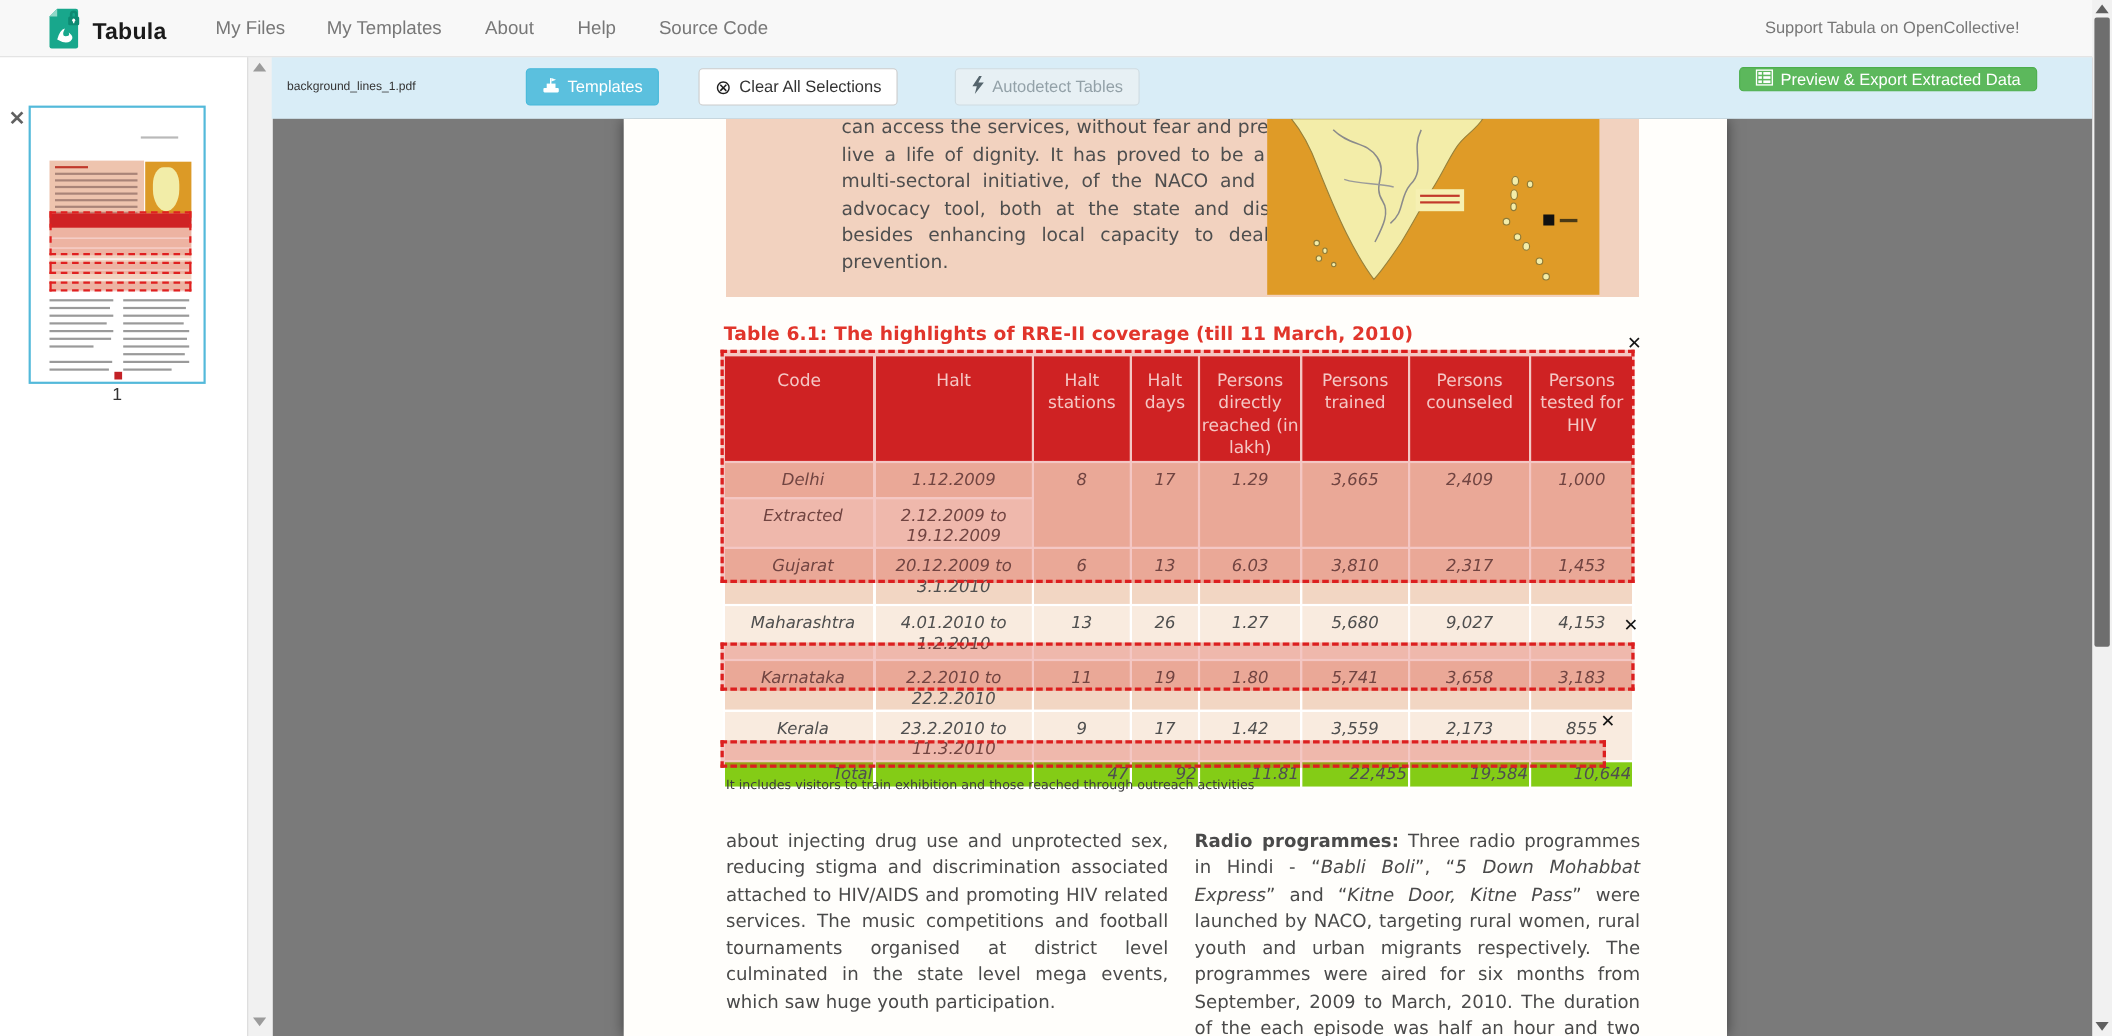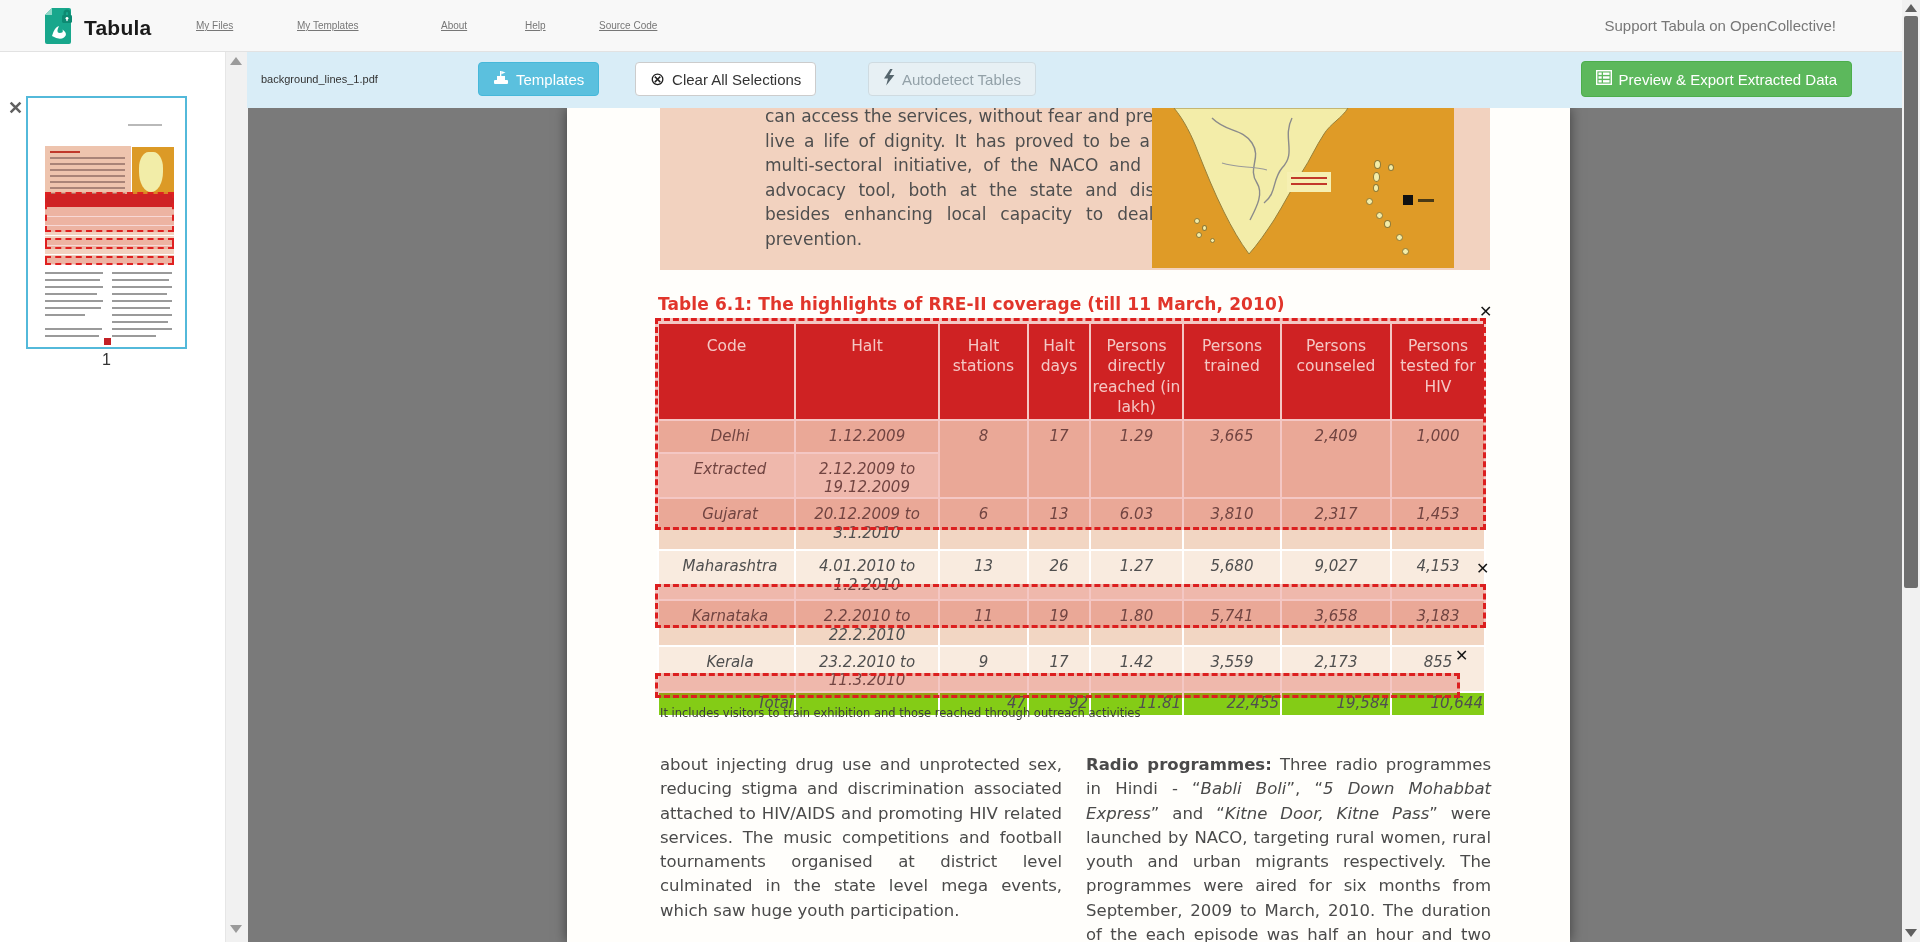--- a/index.html
+++ b/index.html
@@ -3,21 +3,21 @@
 <meta charset="utf-8">
 <style>
   html,body{margin:0;padding:0;background:#444;}
   .canvas{position:relative;width:1920px;height:942px;overflow:hidden;
     font-family:"Liberation Sans",sans-serif;background:#7a7a7a;}
   
   .navbar{position:absolute;left:0;top:0;width:1920px;height:51px;background:#f8f8f8;
     border-bottom:1px solid #e2e2e2;z-index:30;}
   .brand{position:absolute;left:44px;top:7px;display:flex;align-items:center;gap:9px;text-decoration:none;cursor:pointer;}
   .brand-text{font-size:21px;font-weight:bold;color:#1a1a1a;letter-spacing:.2px;}
-  .nav-link{position:absolute;top:0;height:51px;line-height:51px;font-size:10px;color:#777;cursor:pointer;white-space:nowrap;text-decoration:underline;}
+  .nav-link{position:absolute;top:0;height:51px;line-height:51px;font-size:17px;color:#777;cursor:pointer;white-space:nowrap;}
   .support{position:absolute;right:84px;top:0;height:51px;line-height:51px;font-size:15px;color:#777;cursor:pointer;}
   
   .sidebar{position:absolute;left:0;top:51px;width:225px;height:891px;background:#fff;z-index:5;}
   .thumb-close{position:absolute;left:8px;top:46px;font-size:18px;font-weight:bold;color:#606060;cursor:pointer;}
   .thumb{position:absolute;left:26px;top:45px;width:157px;height:249px;border:2px solid #53b9da;background:#fff;cursor:pointer;overflow:hidden;}
   .page-num{position:absolute;left:26px;top:300px;width:161px;text-align:center;font-size:16px;color:#333;}
   
   .m-line{position:absolute;background:#b9b9b9;}
   .m-para{position:absolute;left:17px;top:48px;width:86px;height:56px;background:#eec4ae;}
   .m-para i{position:absolute;left:5px;right:6px;height:2px;background:#a98478;display:block;}
@@ -36,21 +36,21 @@
   .tri-up{width:0;height:0;border-left:6px solid transparent;border-right:6px solid transparent;border-bottom:8px solid #9b9b9b;position:absolute;left:4px;}
   .tri-down{width:0;height:0;border-left:6px solid transparent;border-right:6px solid transparent;border-top:8px solid #9b9b9b;position:absolute;left:4px;}
   
   .toolbar{position:absolute;left:247px;top:51px;width:1655px;height:57px;background:#d9edf7;z-index:10;}
   .filename{position:absolute;left:14px;top:0;height:44px;line-height:57px;font-size:11px;color:#333;}
   .btn{position:absolute;top:11px;height:34px;box-sizing:border-box;border-radius:4px;font-size:15px;
     display:inline-flex;align-items:center;gap:7px;padding:0 14px;cursor:pointer;white-space:nowrap;border:1px solid transparent;}
   .btn-info{left:231px;background:#5bc0de;border-color:#46b8da;color:#fff;}
   .btn-default{left:388px;background:#fff;border-color:#ccc;color:#333;}
   .btn-disabled{left:621px;background:#e7f0f4;border-color:#cfdbe1;color:#93a1a8;cursor:default;}
-  .btn-success{right:50px;top:10px;height:36px;background:#5cb85c;border-color:#4cae4c;color:#fff;}
+  .btn-success{right:50px;top:10px;height:22px;background:#5cb85c;border-color:#4cae4c;color:#fff;}
   .icon-circle-x{font-size:18px;line-height:1;color:#1d1d1d;}
   
   .doc{position:absolute;left:247px;top:108px;width:1655px;height:834px;background:#7a7a7a;overflow:hidden;}
   .page{position:absolute;left:567px;top:108px;width:1003px;height:834px;background:#fffefb;
     box-shadow:0 0 12px rgba(0,0,0,.5);z-index:1;}
   .pdf{font-family:"DejaVu Sans",sans-serif;color:#4a4a4a;}
   .introbox{position:absolute;left:93px;top:0;width:830px;height:162px;background:#f2d2bf;}
   .intro{position:absolute;left:105px;top:-4px;width:482px;font-size:17px;line-height:24.5px;color:#4e4e4e;
     text-align:justify;}
   .mapbox{position:absolute;left:585px;top:0;width:302px;height:160px;background:#df9b27;}

